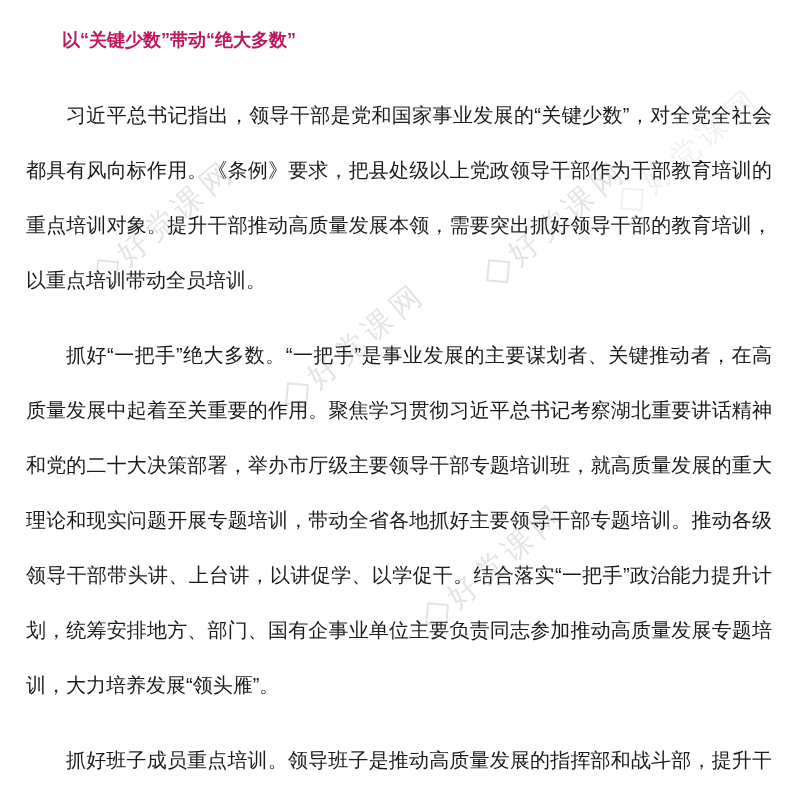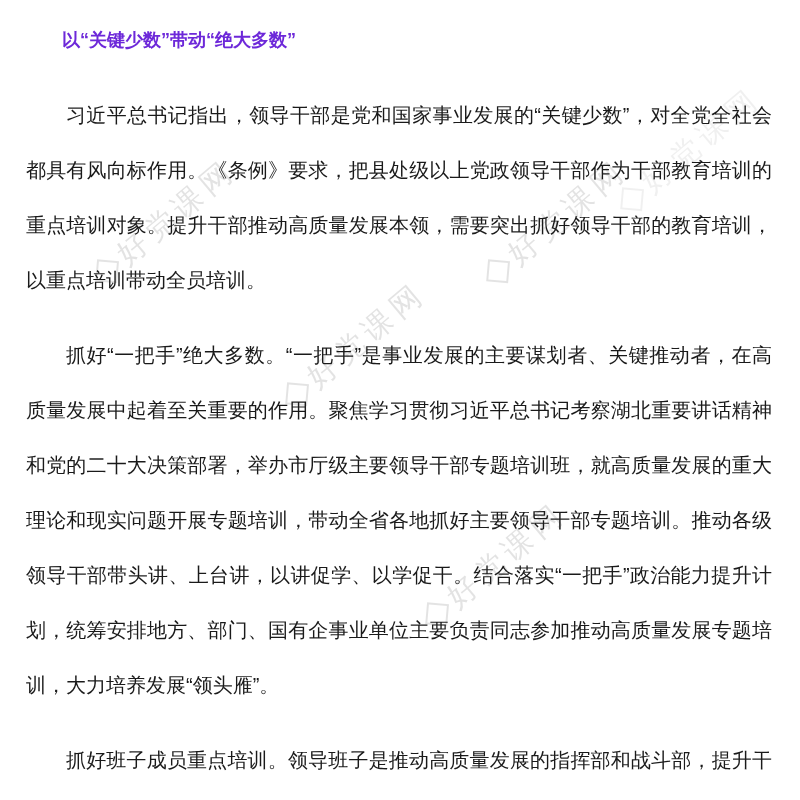--- a/index.html
+++ b/index.html
@@ -45,21 +45,21 @@
   .content {
     position: relative;
     z-index: 2;
     padding: 13px 28px 0 26px;
     color: #1a1a1a;
   }
   .doc-title {
     margin: 0 0 20px 0;
     font-size: 18px;
     font-weight: 700;
-    color: #6d28d9;
+    color: #be185d;
     line-height: 55px;
     text-indent: 2em;
   }
   .doc-para {
     margin: 0 0 20px 0;
     font-size: 20px;
     line-height: 55px;
     text-indent: 2em;
     text-align: justify;
     word-break: break-all;

